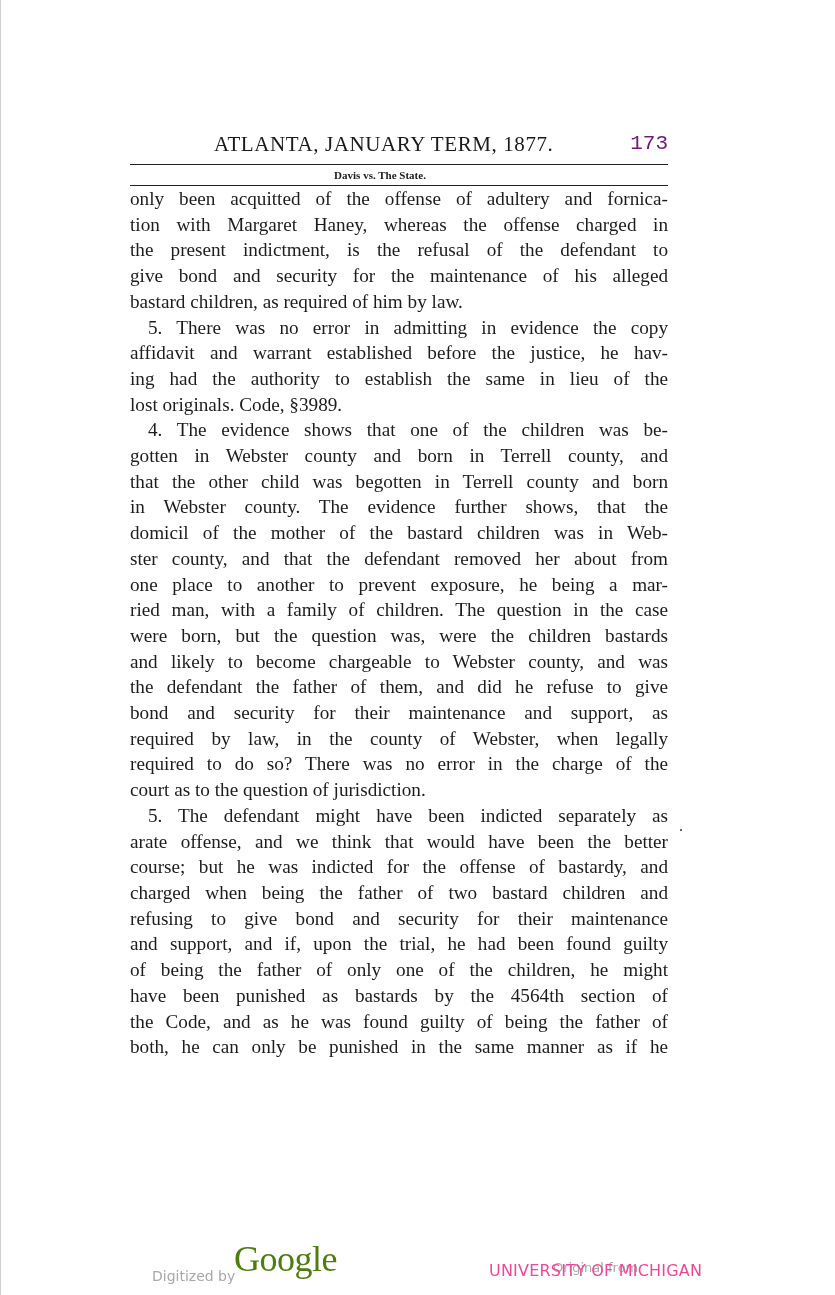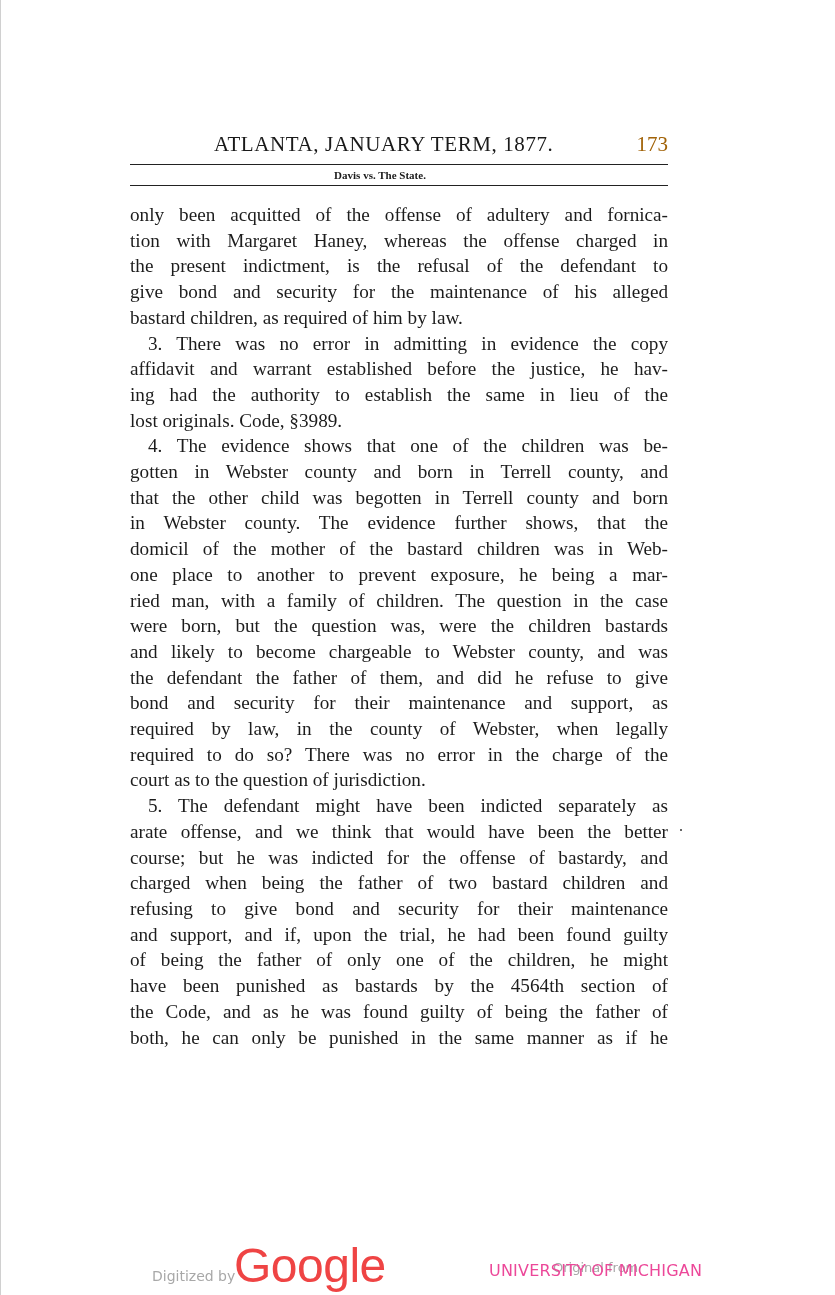--- a/index.html
+++ b/index.html
@@ -21,35 +21,35 @@
   .running-head {
     position: relative; height: 32px;
   }
   .running-title {
     position: absolute; left: 84px; top: 4px;
     font-family: "Liberation Serif", serif;
     font-size: 21px; letter-spacing: 0.6px; color: #1a1a1a;
   }
   .page-number {
     position: absolute; right: 2px; top: 4px;
-    font-family: Liberation Serif, serif;
-    font-size: 21px; color: #a16207;
+    font-family: Liberation Mono, monospace;
+    font-size: 21px; color: #701a75;
   }
   .rule {
     height: 0; border-top: 1.5px solid #222; width: 538px;
   }
   .rule.top { margin-top: 4px; }
   .case-name {
     text-align: center; font-size: 11px; font-weight: bold;
     font-family: "Liberation Serif", serif;
     height: 20px; line-height: 20px; padding-right: 40px;
   }
   .case-name .vs { }
   .body-text {
-    margin-top: 16px;
+    margin-top: 0;
     font-family: "Liberation Serif", serif;
     font-size: 19.2px;
     line-height: 25.7px;
     text-align: justify;
     font-weight: 500;
     color: #1c1c1c;
   }
   .line {
     display: block; white-space: nowrap; text-align-last: justify;
     text-align: justify; width: 538px;
@@ -59,21 +59,21 @@
   .footer {
     position: absolute; top: 1238px; left: 0; width: 835px; height: 50px;
     color: #9a9a9a;
   }
   .digitized {
     position: absolute; left: 152px; top: 30px;
     font-family: "DejaVu Sans", sans-serif; font-size: 14px; color: #a8a8a8;
   }
   .google-logo {
     position: absolute; left: 234px; top: 0px;
-    font-family: Liberation Sans, sans-serif; font-size: 48px; color: #ef4444;
+    font-family: Liberation Serif, serif; font-size: 36px; color: #4d7c0f;
     letter-spacing: -0.5px;
   }
   .original-from {
     position: absolute; left: 553px; top: 4px;
     font-family: "DejaVu Sans", sans-serif; font-size: 13px; color: #a8a8a8; margin-top: 18px;
   }
   .university {
     position: absolute; left: 489px; top: 23px;
     font-family: "DejaVu Sans", sans-serif; font-size: 16px; color: #ec4899;
     letter-spacing: 0.2px;
@@ -100,29 +100,30 @@
     <span>The State.</span>
   </div>
   <div class="rule"></div>
 
   <div class="body-text" id="body-text">
       <span class="line">only been acquitted of the offense of adultery and fornica-</span>
       <span class="line">tion with Margaret Haney, whereas the offense charged in</span>
       <span class="line">the present indictment, is the refusal of the defendant to</span>
       <span class="line">give bond and security for the maintenance of his alleged</span>
       <span class="line last">bastard children, as required of him by law.</span>
-      <span class="line indent">3. There was no error in admitting in evidence the copy</span>
+      <span class="line indent">5. There was no error in admitting in evidence the copy</span>
       <span class="line">affidavit and warrant established before the justice, he hav-</span>
       <span class="line">ing had the authority to establish the same in lieu of the</span>
       <span class="line last">lost originals.   Code, §3989.</span>
       <span class="line indent">4. The evidence shows that one of the children was be-</span>
       <span class="line">gotten in Webster county and born in Terrell county, and</span>
       <span class="line">that the other child was begotten in Terrell county and born</span>
       <span class="line">in Webster county.   The evidence further shows, that the</span>
       <span class="line">domicil of the mother of the bastard children was in Web-</span>
+      <span class="line">ster county, and that the defendant removed her about from</span>
       <span class="line">one place to another to prevent exposure, he being a mar-</span>
       <span class="line">ried man, with a family of children.   The question in the case</span>
       <span class="line">were born, but the question was, were the children bastards</span>
       <span class="line">and likely to become chargeable to Webster county, and was</span>
       <span class="line">the defendant the father of them, and did he refuse to give</span>
       <span class="line">bond and security for their maintenance and support, as</span>
       <span class="line">required by law, in the county of Webster, when legally</span>
       <span class="line">required to do so?   There was no error in the charge of the</span>
       <span class="line last">court as to the question of jurisdiction.</span>
       <span class="line indent">5. The defendant might have been indicted separately as</span>

